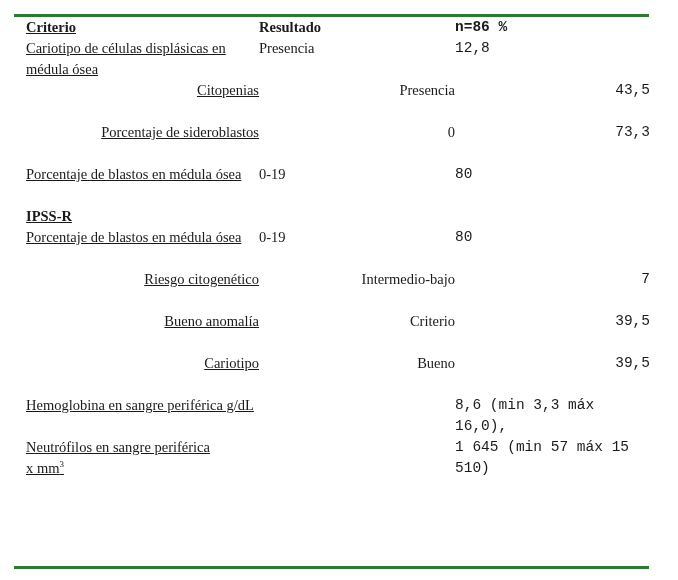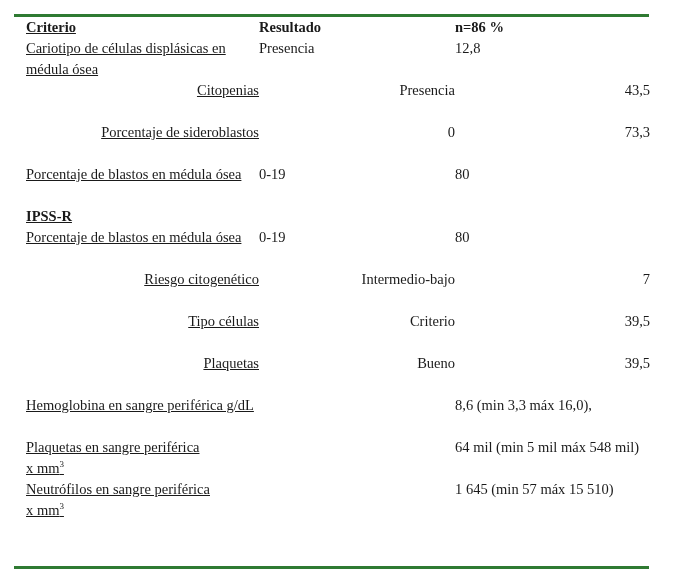--- a/index.html
+++ b/index.html
@@ -6,21 +6,21 @@
   body { width: 678px; height: 580px; position: relative; overflow: hidden;
          font-family: "Liberation Serif", "DejaVu Serif", serif; color: #1a1a1a; }
   .rule { position: absolute; left: 14px; width: 635px; height: 3px; background: #2f7a32; }
   .rule.top { top: 14px; }
   .rule.bottom { top: 566px; }
   table { position: absolute; left: 26px; top: 17px; border-collapse: collapse;
           font-size: 14.5px; line-height: 21px; }
   td { padding: 0; vertical-align: top; }
   td.c1 { width: 233px; text-decoration: underline; }
   td.c2 { width: 196px; }
-  td.c3 { width: 195px; }
+  td.c3 { width: 195px; font-family: Liberation Mono, monospace; }
   .bold { font-weight: bold; }
   tr.gap td { height: 42px; text-align: right; }
   tr.one td { height: 21px; }
   tr.two td { height: 42px; }
   sup { font-size: 9px; line-height: 0; vertical-align: 6px; }
 </style>
 </head>
 <body>
 
 <div class="rule top"></div>
@@ -59,38 +59,33 @@
     <td class="c1">Porcentaje de blastos en médula ósea</td>
     <td class="c2">0-19</td>
     <td class="c3">80</td>
   </tr>
   <tr class="gap">
     <td class="c1">Riesgo citogenético</td>
     <td class="c2">Intermedio-bajo</td>
     <td class="c3">7</td>
   </tr>
   <tr class="gap">
-    <td class="c1">Tipo células</td>
+    <td class="c1">Bueno anomalía</td>
     <td class="c2">Criterio</td>
     <td class="c3">39,5</td>
   </tr>
   <tr class="gap">
-    <td class="c1">Plaquetas</td>
+    <td class="c1">Cariotipo</td>
     <td class="c2">Bueno</td>
     <td class="c3">39,5</td>
   </tr>
   <tr class="two">
     <td class="c1">Hemoglobina en sangre periférica g/dL</td>
     <td class="c2"></td>
     <td class="c3">8,6 (min 3,3 máx 16,0),</td>
-  </tr>
-  <tr class="two">
-    <td class="c1"><span>Plaquetas en sangre periférica</span><br><span>x mm</span><sup>3</sup></td>
-    <td class="c2"></td>
-    <td class="c3">64 mil (min 5 mil máx 548 mil)</td>
   </tr>
   <tr class="two">
     <td class="c1"><span>Neutrófilos en sangre periférica</span><br><span>x mm</span><sup>3</sup></td>
     <td class="c2"></td>
     <td class="c3">1 645 (min 57 máx 15 510)</td>
   </tr>
 </tbody>
   </table>
 
 <div class="rule bottom"></div>

